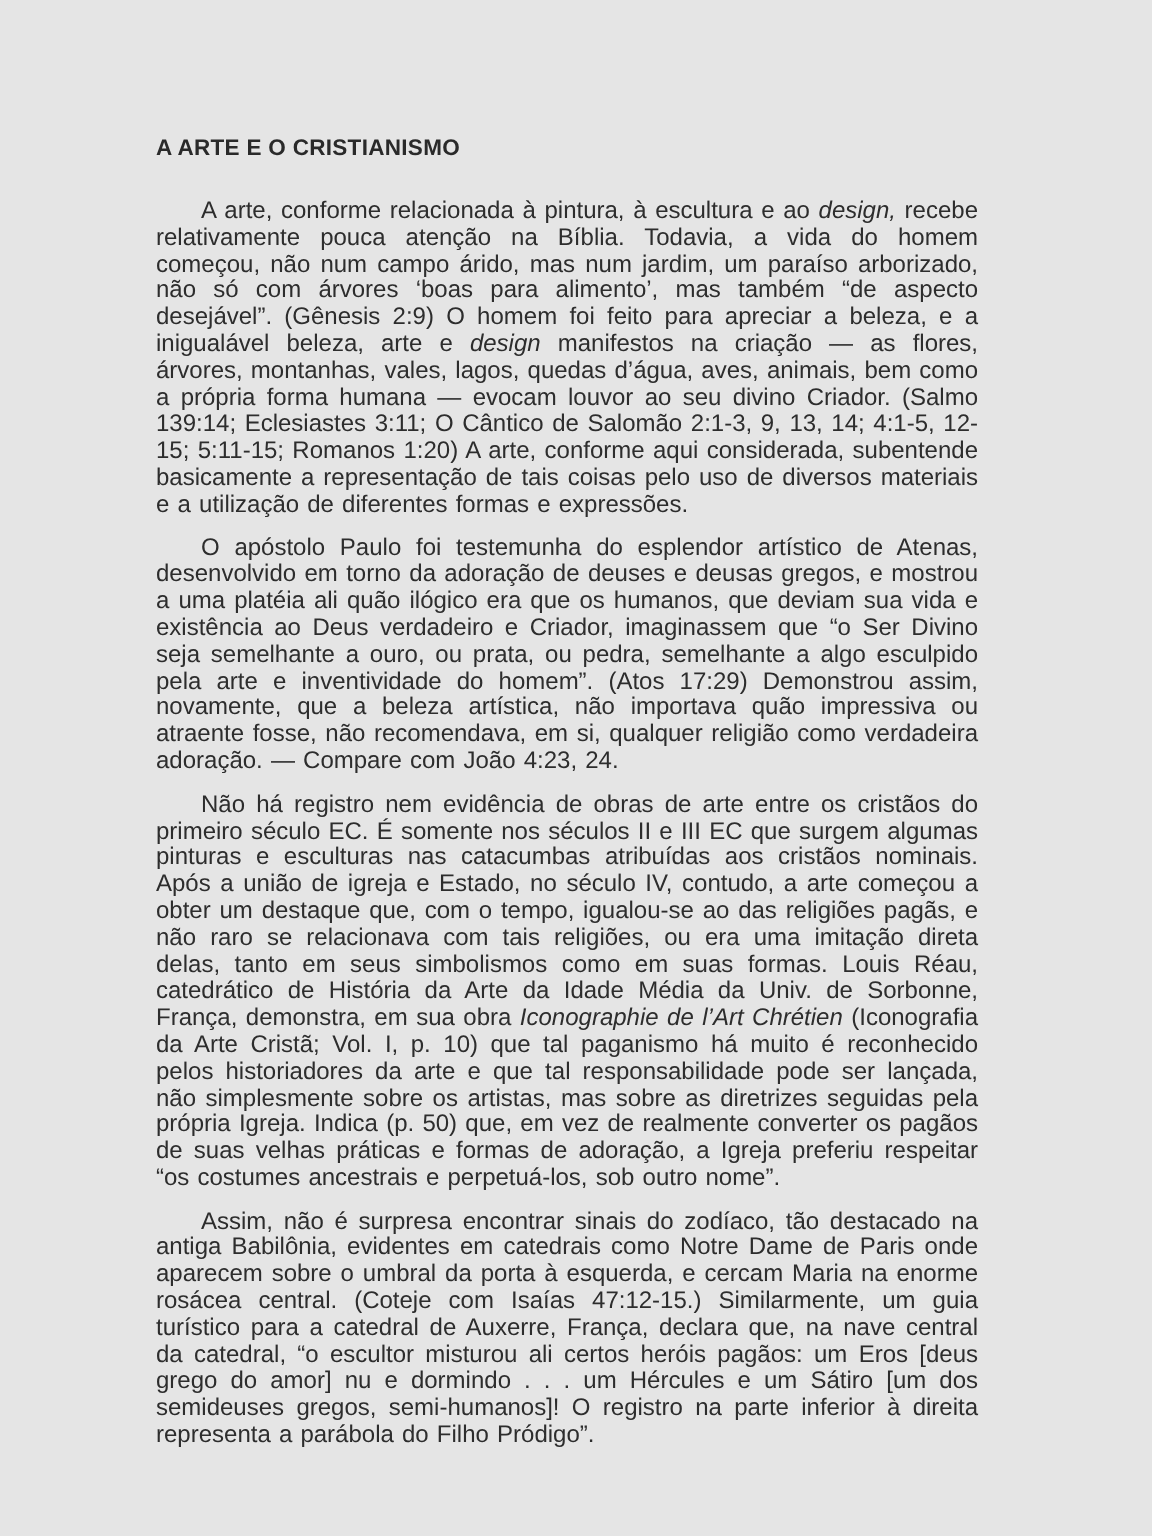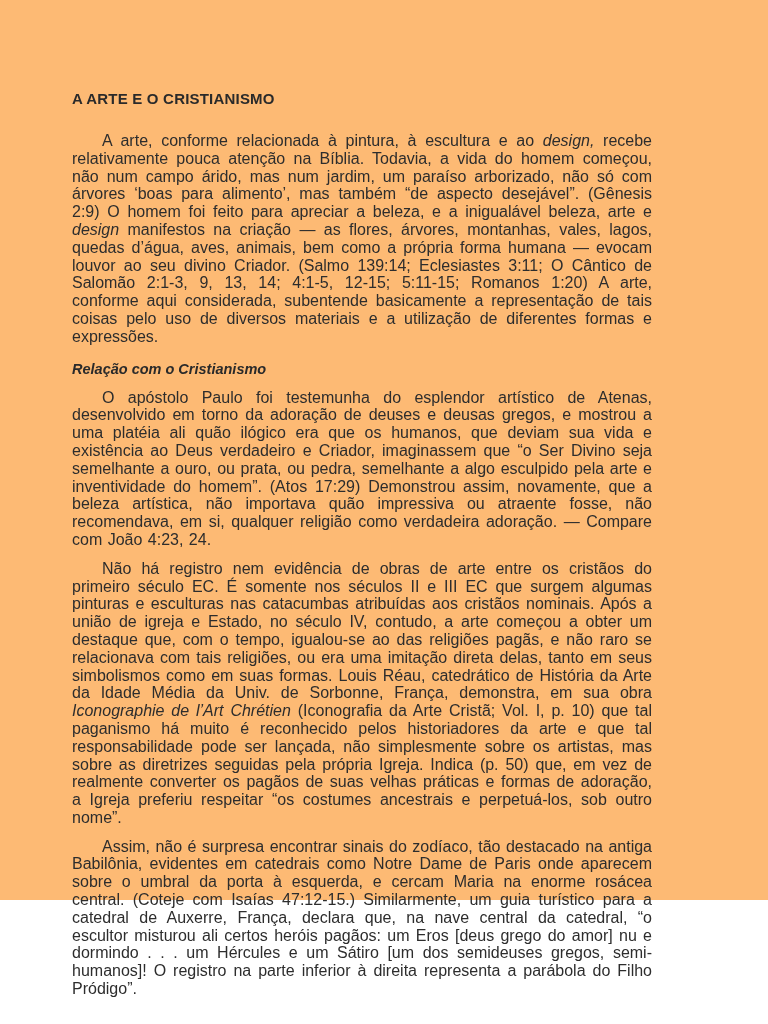--- a/index.html
+++ b/index.html
@@ -9,23 +9,23 @@
   }
   body {
     width: 768px;
     height: 1024px;
     overflow: hidden;
     font-family: "Liberation Sans", sans-serif;
   }
   .page {
     box-sizing: border-box;
     width: 768px;
-    height: 900px;
-    background: #fdba74;
-    padding: 90px 116px 0 72px;
+    height: 1024px;
+    background: #e5e5e5;
+    padding: 90px 116px 0 104px;
     color: #2d2d2d;
   }
   .doc-title {
     font-size: 15px;
     font-weight: bold;
     line-height: 18px;
     margin: 0 0 24px 0;
     color: #2a2a2a;
     letter-spacing: 0.2px;
   }
@@ -49,18 +49,17 @@
     font-style: italic;
   }
 </style>
 </head>
 <body>
 
 <div class="page">
   <h1 class="doc-title">A ARTE E O CRISTIANISMO</h1>
   <div id="doc-body">
       <p class="doc-paragraph"><span>A arte, conforme relacionada à pintura, à escultura e ao </span><span class="italic">design,</span><span> recebe relativamente pouca atenção na Bíblia. Todavia, a vida do homem começou, não num campo árido, mas num jardim, um paraíso arborizado, não só com árvores ‘boas para alimento’, mas também “de aspecto desejável”. (Gênesis 2:9) O homem foi feito para apreciar a beleza, e a inigualável beleza, arte e </span><span class="italic">design</span><span> manifestos na criação — as flores, árvores, montanhas, vales, lagos, quedas d’água, aves, animais, bem como a própria forma humana — evocam louvor ao seu divino Criador. (Salmo 139:14; Eclesiastes 3:11; O Cântico de Salomão 2:1-3, 9, 13, 14;  4:1-5, 12-15;  5:11-15;  Romanos 1:20) A arte, conforme aqui considerada, subentende basicamente a representação de tais coisas pelo uso de diversos materiais e a utilização de diferentes formas e expressões.</span></p>
-      <h2 class="doc-heading"><span>Relação com o Cristianismo</span></h2>
       <p class="doc-paragraph"><span>O apóstolo Paulo foi testemunha do esplendor artístico de Atenas, desenvolvido em torno da adoração de deuses e deusas gregos, e mostrou a uma platéia ali quão ilógico era que os humanos, que deviam sua vida e existência ao Deus verdadeiro e Criador, imaginassem que “o Ser Divino seja semelhante a ouro, ou prata, ou pedra, semelhante a algo esculpido pela arte e inventividade do homem”. (Atos 17:29) Demonstrou assim, novamente, que a beleza artística, não importava quão impressiva ou atraente fosse, não recomendava, em si, qualquer religião como verdadeira adoração. — Compare com João 4:23, 24.</span></p>
       <p class="doc-paragraph"><span>Não há registro nem evidência de obras de arte entre os cristãos do primeiro século EC. É somente nos séculos II e III EC que surgem algumas pinturas e esculturas nas catacumbas atribuídas aos cristãos nominais. Após a união de igreja e Estado, no século IV, contudo, a arte começou a obter um destaque que, com o tempo, igualou-se ao das religiões pagãs, e não raro se relacionava com tais religiões, ou era uma imitação direta delas, tanto em seus simbolismos como em suas formas. Louis Réau, catedrático de História da Arte da Idade Média da Univ. de Sorbonne, França, demonstra, em sua obra </span><span class="italic">Iconographie de l’Art Chrétien</span><span> (Iconografia da Arte Cristã; Vol. I, p. 10) que tal paganismo há muito é reconhecido pelos historiadores da arte e que tal responsabilidade pode ser lançada, não simplesmente sobre os artistas, mas sobre as diretrizes seguidas pela própria Igreja. Indica (p. 50) que, em vez de realmente converter os pagãos de suas velhas práticas e formas de adoração, a Igreja preferiu respeitar “os costumes ancestrais e perpetuá-los, sob outro nome”.</span></p>
       <p class="doc-paragraph"><span>Assim, não é surpresa encontrar sinais do zodíaco, tão destacado na antiga Babilônia, evidentes em catedrais como Notre Dame de Paris onde aparecem sobre o umbral da porta à esquerda, e cercam Maria na enorme rosácea central. (Coteje com Isaías 47:12-15.) Similarmente, um guia turístico para a catedral de Auxerre, França, declara que, na nave central da catedral, “o escultor misturou ali certos heróis pagãos: um Eros [deus grego do amor] nu e dormindo . . . um Hércules e um Sátiro [um dos semideuses gregos, semi-humanos]! O registro na parte inferior à direita representa a parábola do Filho Pródigo”.</span></p>
     </div>
 </div>
 
 </body></html>

